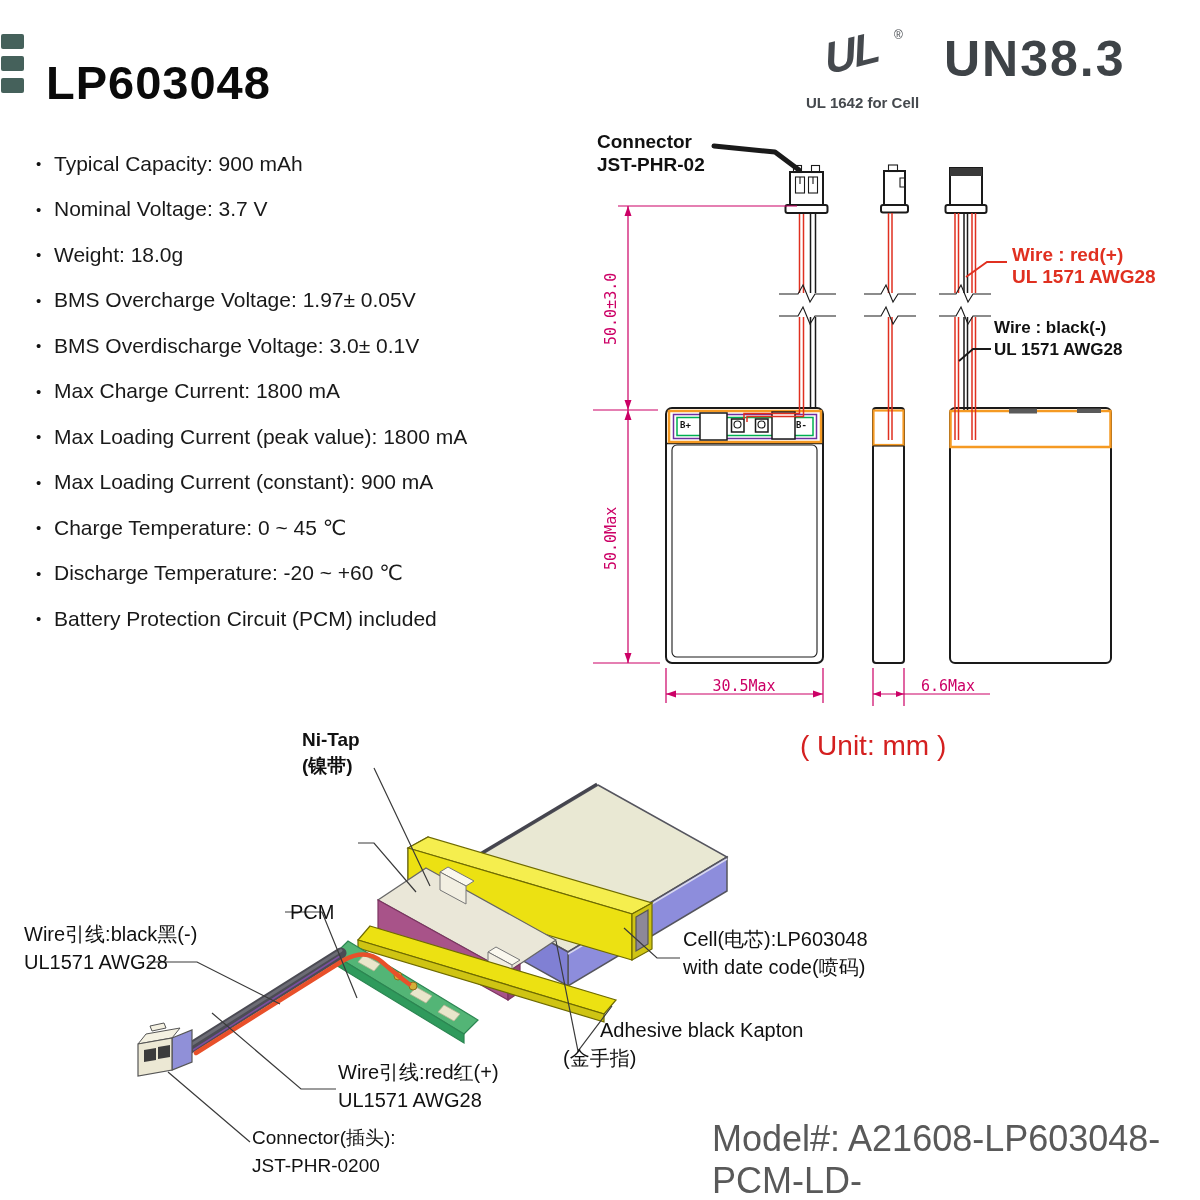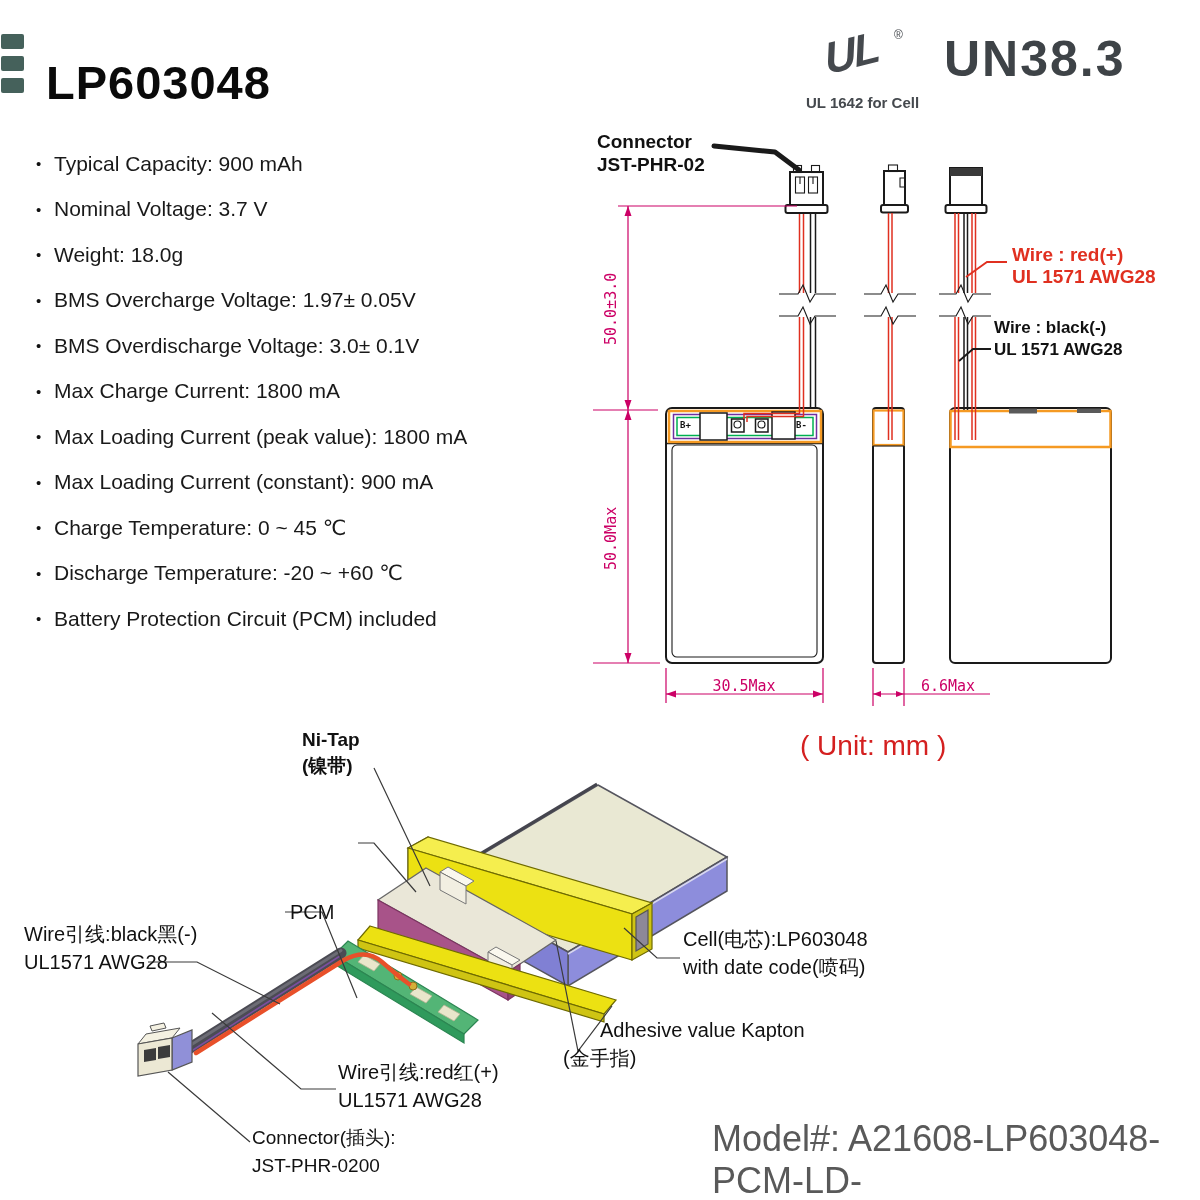--- a/index.html
+++ b/index.html
@@ -304,21 +304,21 @@
   <div class="xl2" style="left:338px;top:1058px;">
     <div>Wire引线:red红(+)</div>
     <div>UL1571 AWG28</div>
   </div>
 
   <div class="xl" style="left:252px;top:1124px;line-height:28px;">
     <div>Connector(插头):</div>
     <div>JST-PHR-0200</div>
   </div>
 
-  <div class="xl2" style="left:600px;top:1016px;">Adhesive value Kapton</div>
+  <div class="xl2" style="left:600px;top:1016px;">Adhesive black Kapton</div>
   <div class="xl2" style="left:563px;top:1044px;">(金手指)</div>
 
   <div class="xl2" style="left:683px;top:925px;">
     <div>Cell(电芯):LP603048</div>
     <div>with date code(喷码)</div>
   </div>
 
   <div class="abs model-text">Model#: A21608-LP603048-PCM-LD-</div>
 
 </div>

